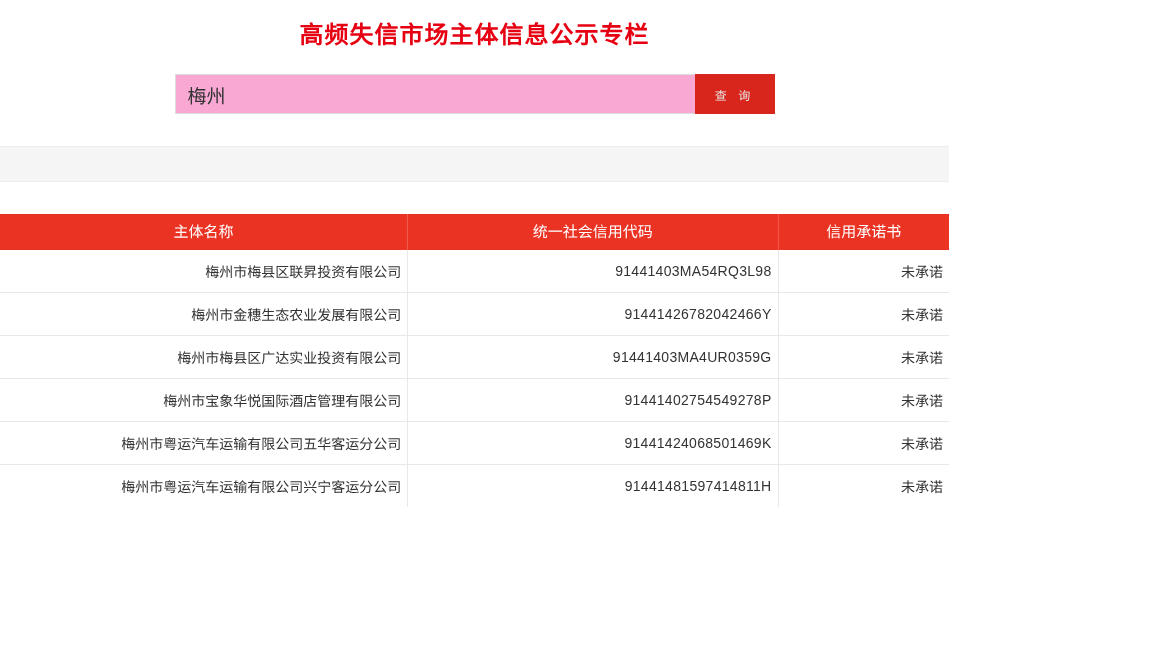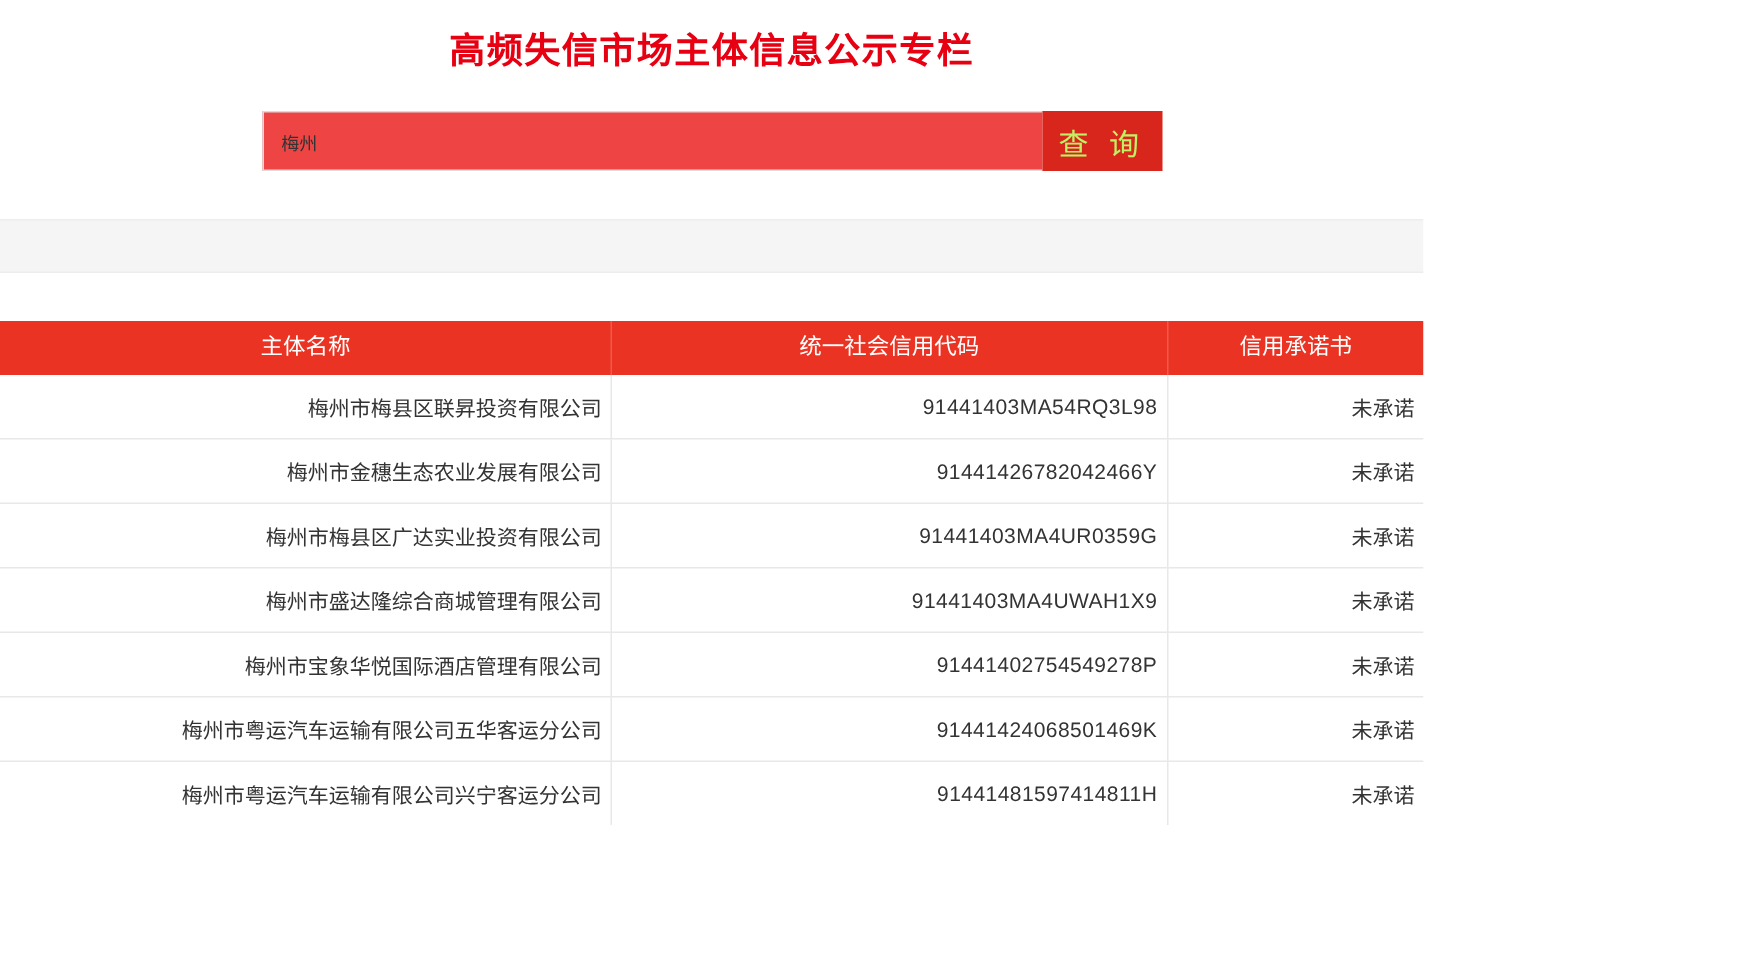--- a/index.html
+++ b/index.html
@@ -42,33 +42,33 @@
     height: 40px;
   }
   .search-input {
     flex: 1 1 auto;
     height: 40px;
     box-sizing: border-box;
     border: 1px solid #dcdcdc;
     border-right: none;
     outline: none;
     padding: 0 12px;
-    font-size: 12px;
+    font-size: 19px;
     color: #333333;
     font-family: "Liberation Sans", "DejaVu Sans", sans-serif;
-    background: #ef4444;
+    background: #f9a8d4;
   }
   .search-button {
     width: 80px;
     height: 40px;
     box-sizing: border-box;
     border: none;
     background: #d9261c;
-    color: #bef264;
-    font-size: 20px;
+    color: #e5e5e5;
+    font-size: 12px;
     letter-spacing: 4px;
     cursor: pointer;
     font-family: "Liberation Sans", "DejaVu Sans", sans-serif;
     padding: 0;
   }
   .divider-band {
     margin-top: 32px;
     width: 100%;
     height: 34px;
     background: #f5f5f5;
@@ -161,25 +161,20 @@
           <td>梅州市金穗生态农业发展有限公司</td>
           <td class="code-cell">91441426782042466Y</td>
           <td>未承诺</td>
         </tr>
         <tr>
           <td>梅州市梅县区广达实业投资有限公司</td>
           <td class="code-cell">91441403MA4UR0359G</td>
           <td>未承诺</td>
         </tr>
         <tr>
-          <td>梅州市盛达隆综合商城管理有限公司</td>
-          <td class="code-cell">91441403MA4UWAH1X9</td>
-          <td>未承诺</td>
-        </tr>
-        <tr>
           <td>梅州市宝象华悦国际酒店管理有限公司</td>
           <td class="code-cell">91441402754549278P</td>
           <td>未承诺</td>
         </tr>
         <tr>
           <td>梅州市粤运汽车运输有限公司五华客运分公司</td>
           <td class="code-cell">91441424068501469K</td>
           <td>未承诺</td>
         </tr>
         <tr>

